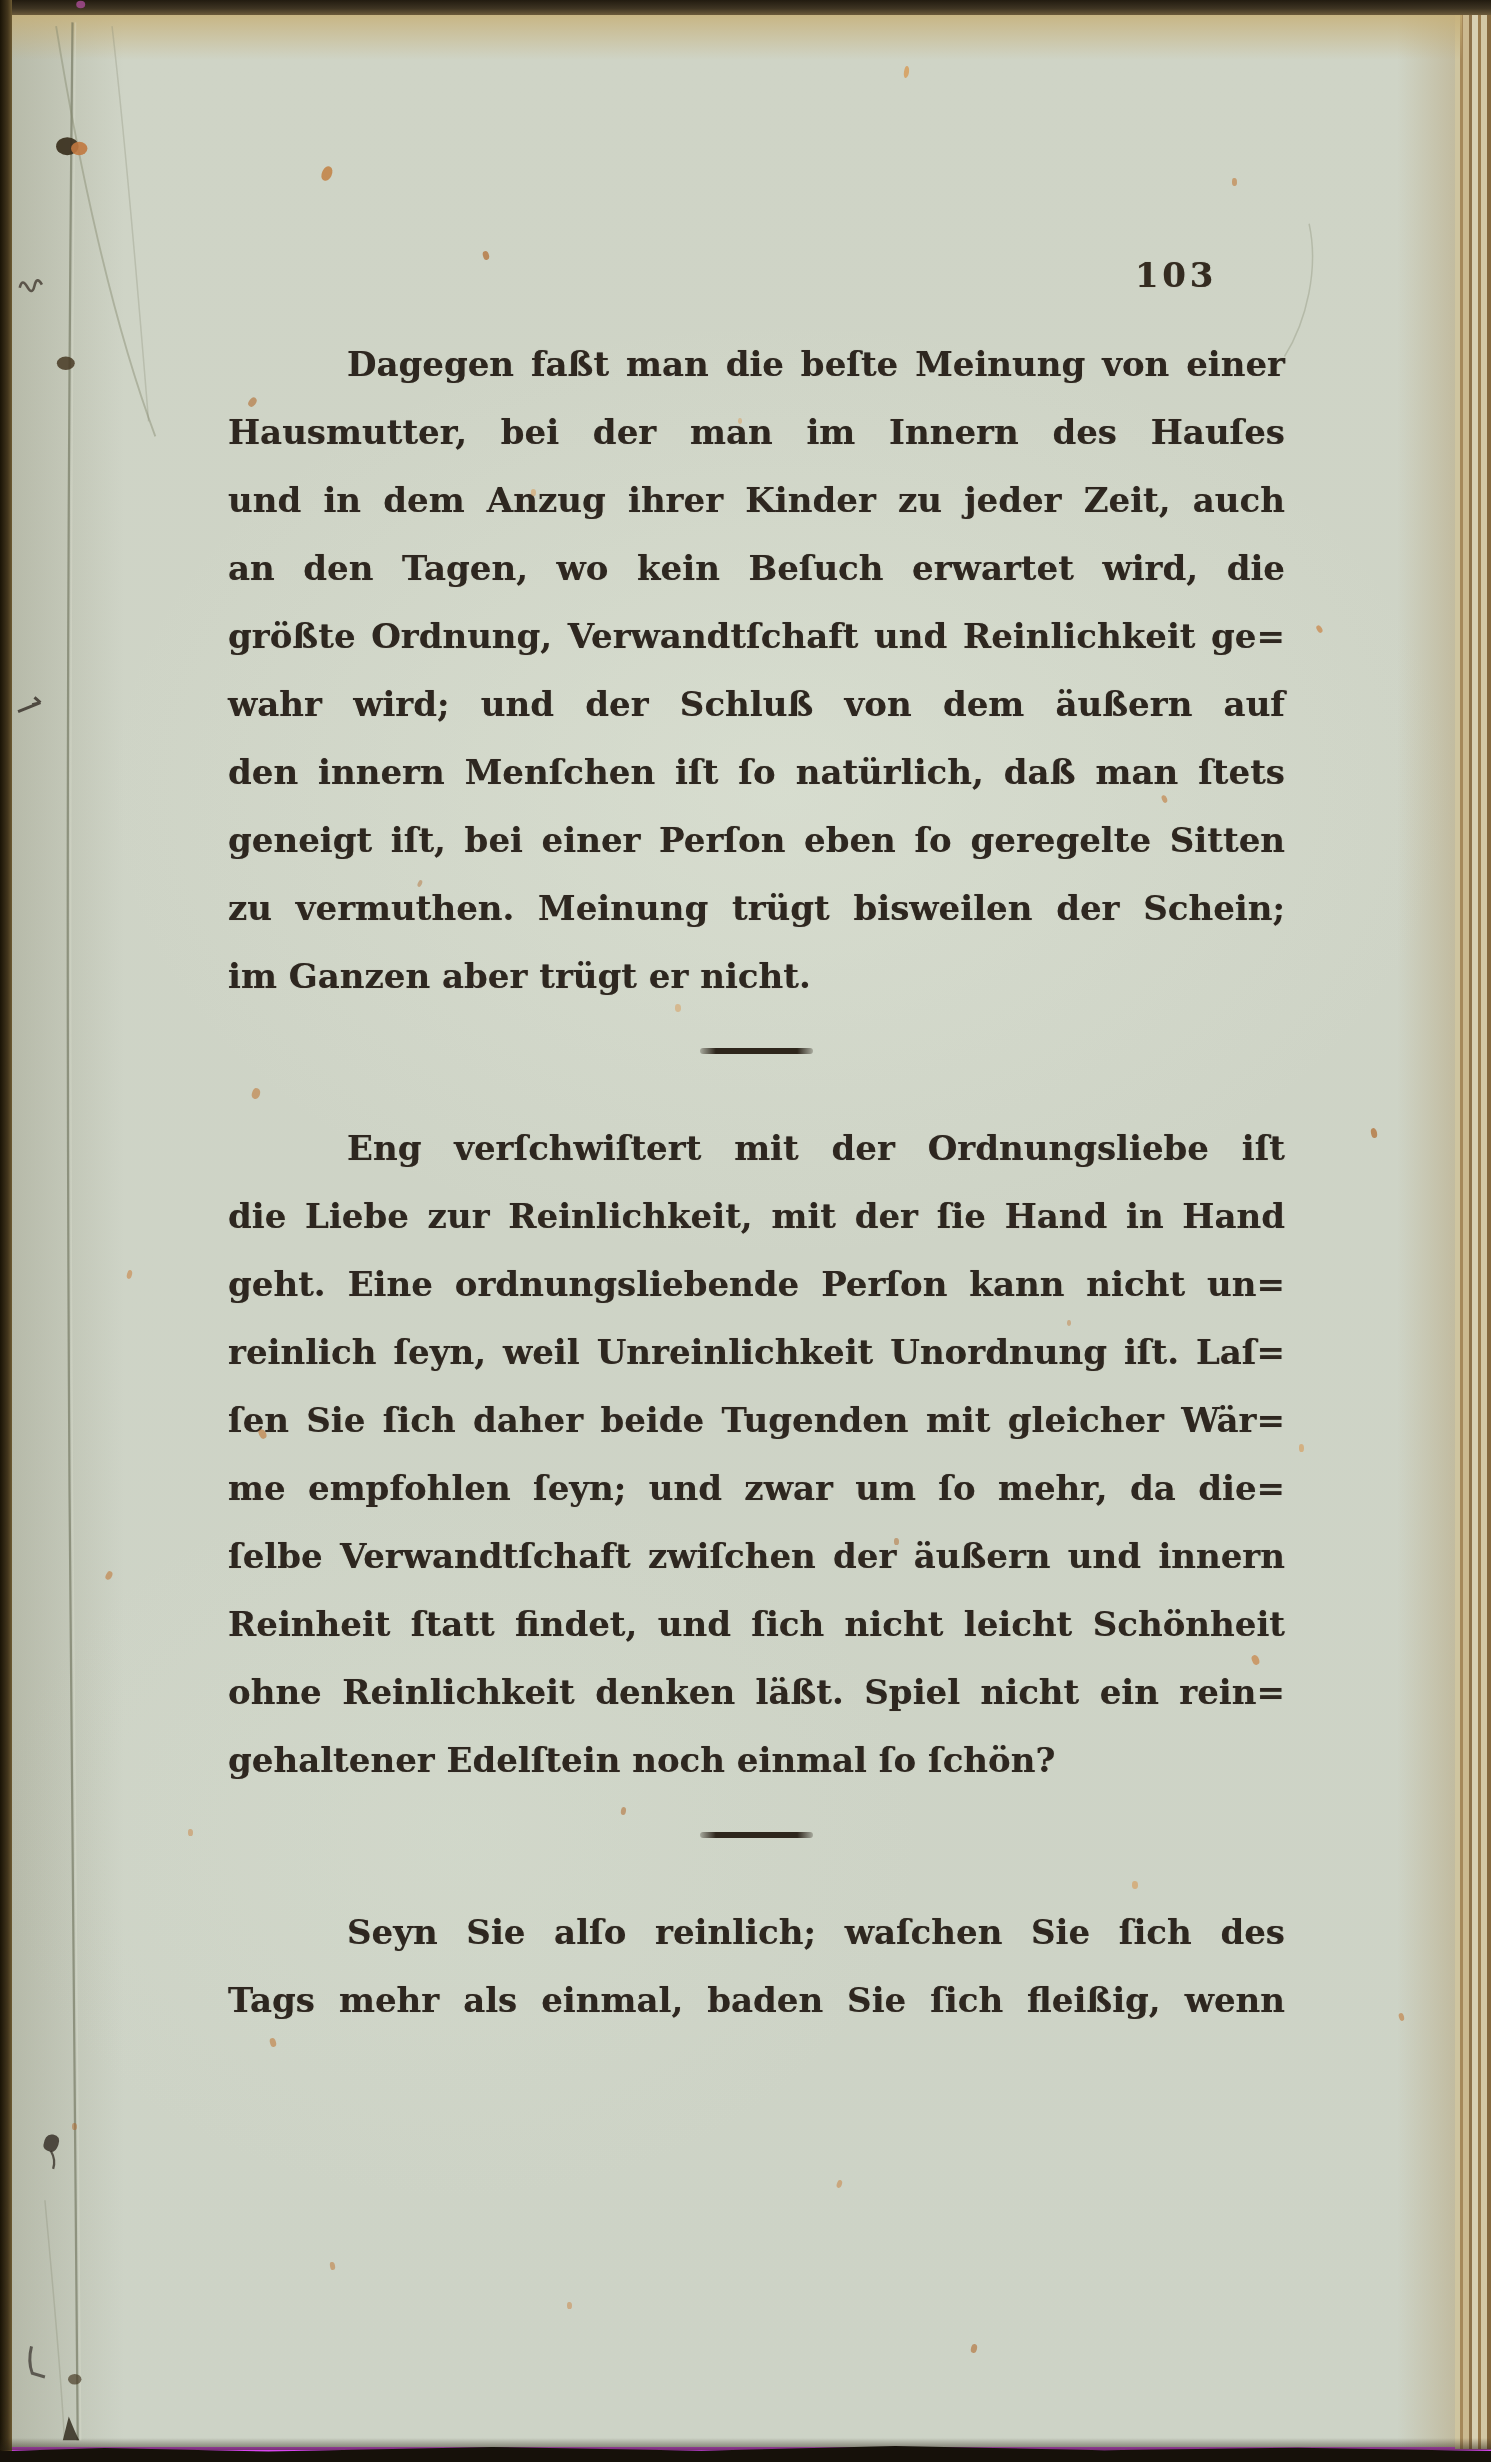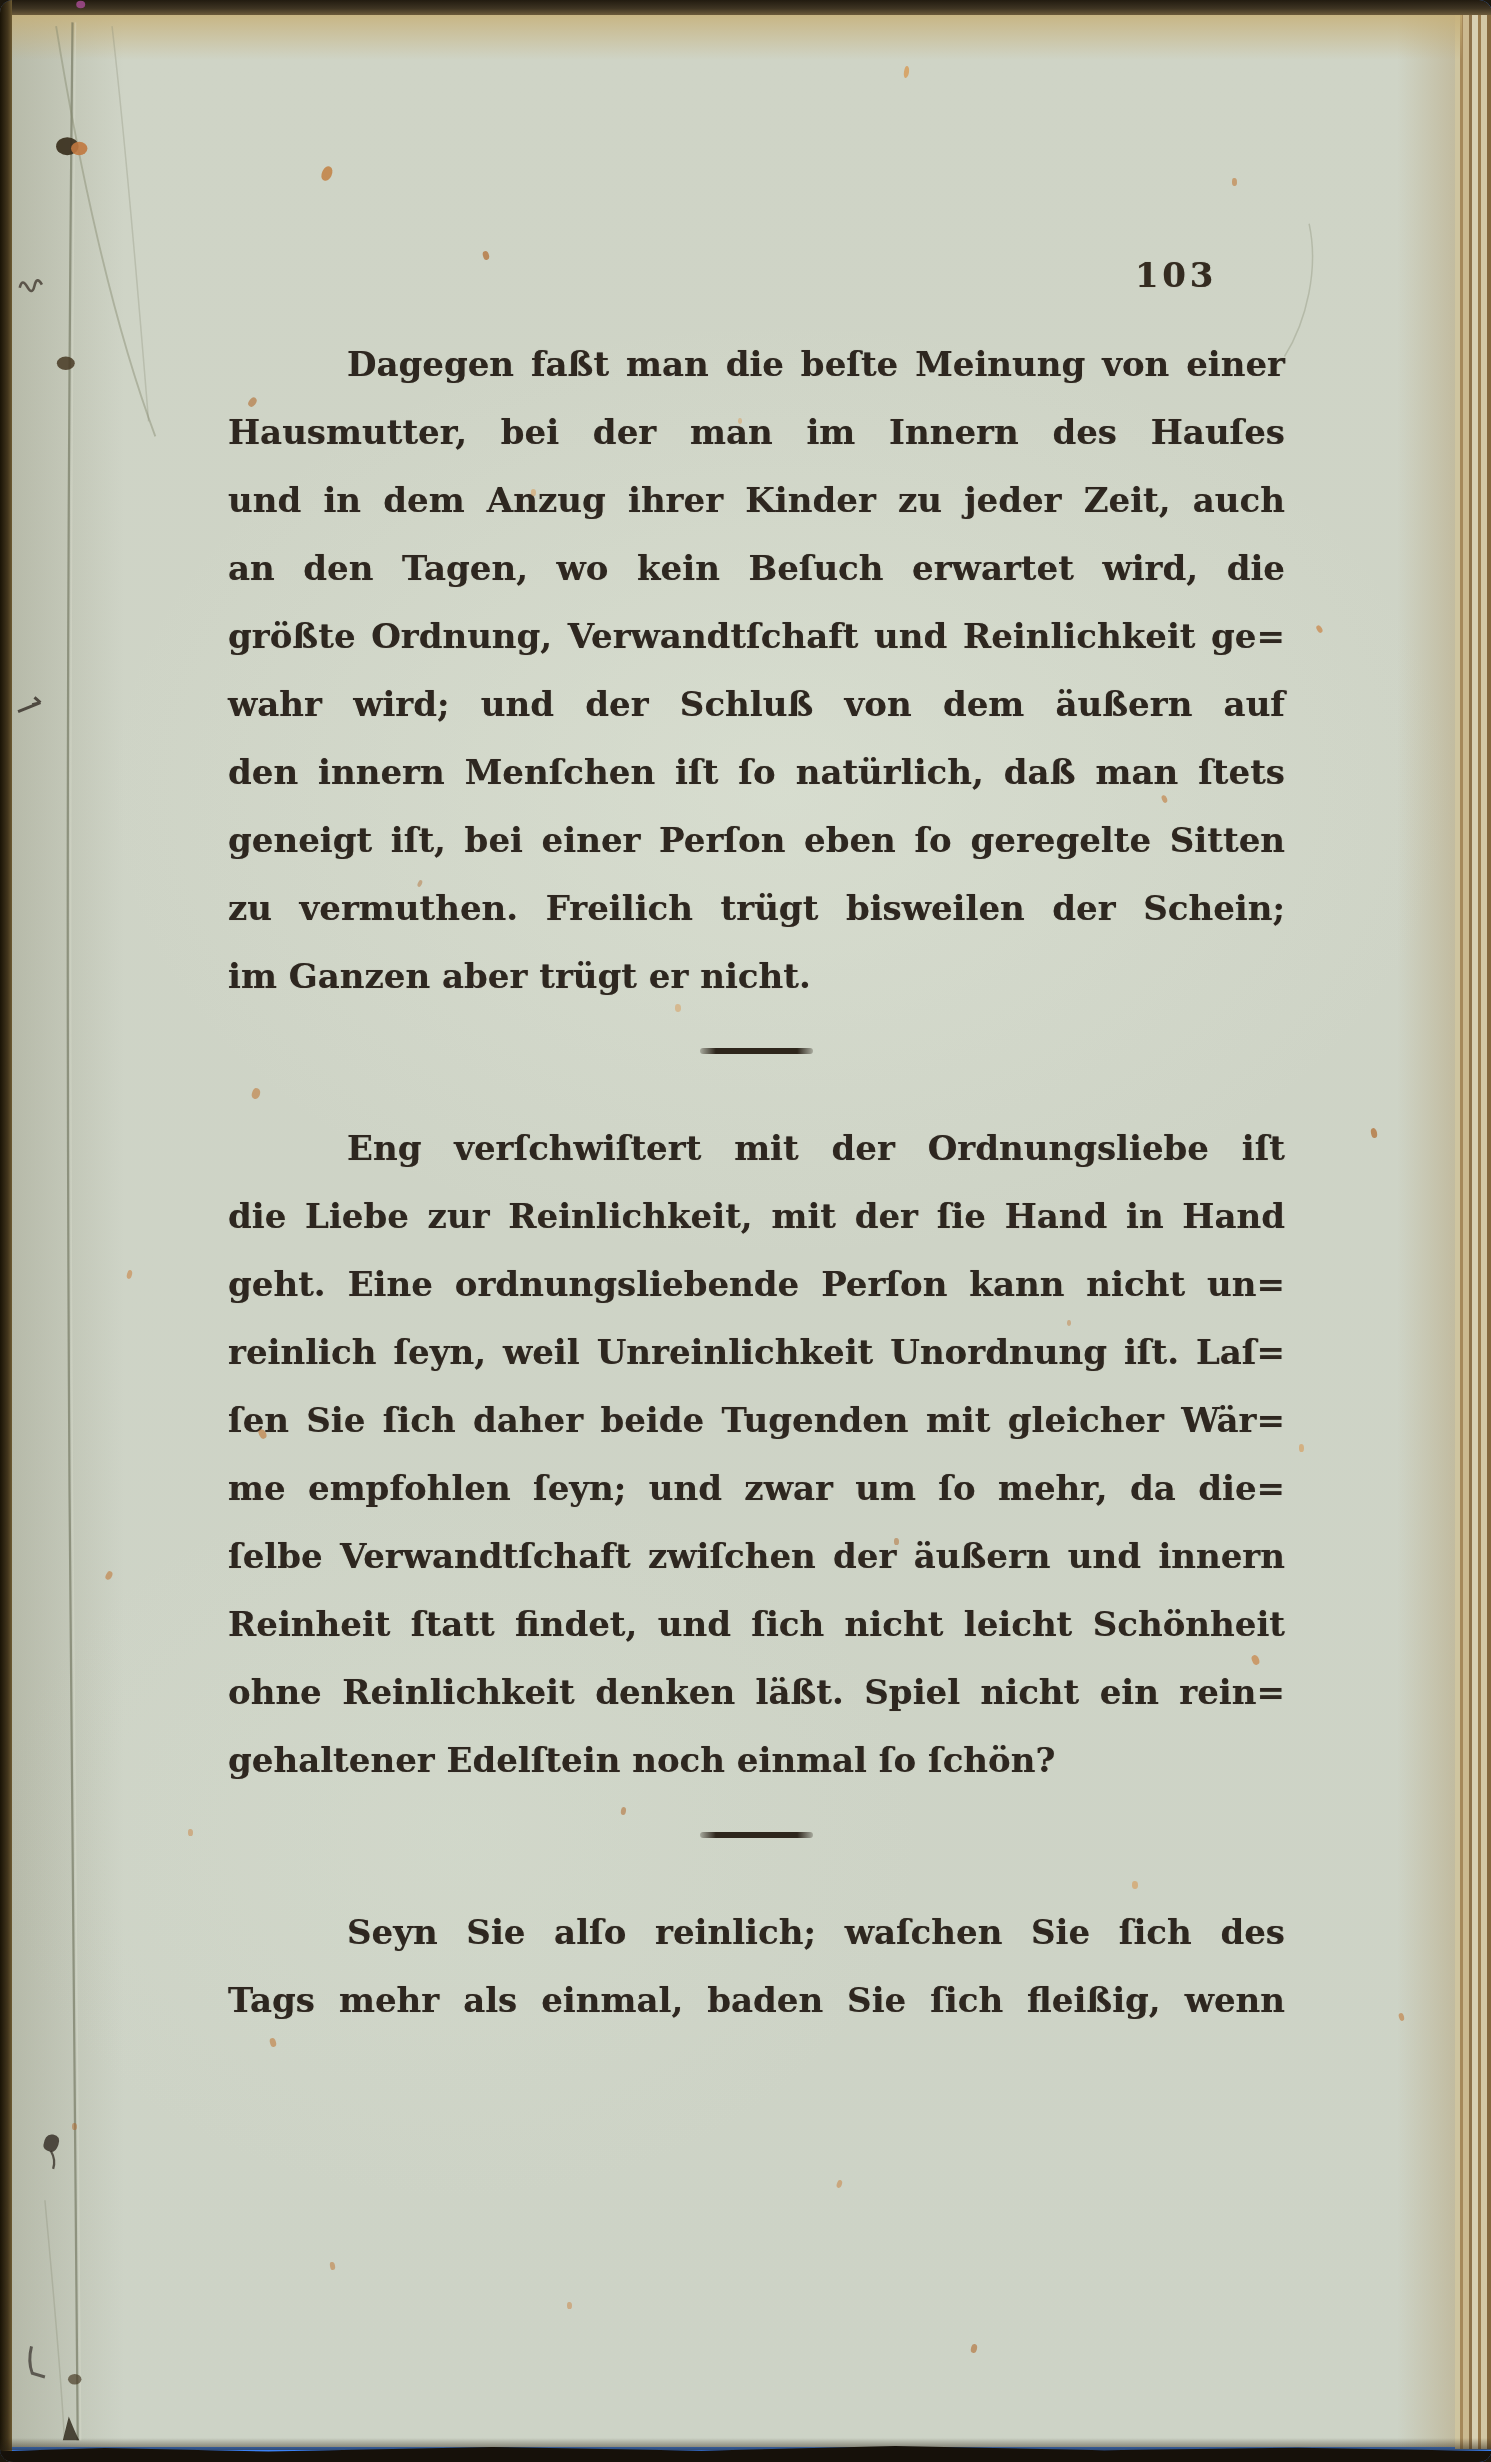--- a/index.html
+++ b/index.html
@@ -1,20 +1,19 @@
 <!DOCTYPE html>
 <html style="font-size:12px"><head>
 <meta charset="utf-8">
 <style>
   html,body{margin:0;padding:0;background:#1c170d;}
   #canvas{
     position:relative;width:1492px;height:2462px;overflow:hidden;
-    background:#3b82f6;
+    background:#d946ef;
     font-family:"DejaVu Serif", serif;
-    border-radius:13px;
   }
   
   .top-edge{position:absolute;left:0;top:0;width:100%;height:15px;
     background:linear-gradient(to bottom,#221b10,#3d3322 55%,#6b5a3a);}
   .top-tan{position:absolute;left:10.4px;right:30px;top:12px;height:48px;
     background:linear-gradient(to bottom,rgba(198,174,116,.85),rgba(198,174,116,0));}
   .binding{position:absolute;left:0;top:0;width:12px;height:100%;
     background:linear-gradient(to right,#191306,#43361d 65%,#6d5b33);}
   .paper{position:absolute;left:12px;top:9px;right:0;bottom:15px;
     background:
@@ -98,21 +97,21 @@
   <div class="body-text">
       <div class="paragraph">
         <div class="tl indent">Dagegen faßt man die beſte Meinung von einer</div>
         <div class="tl">Hausmutter, bei der man im Innern des Hauſes</div>
         <div class="tl">und in dem Anzug ihrer Kinder zu jeder Zeit, auch</div>
         <div class="tl">an den Tagen, wo kein Beſuch erwartet wird, die</div>
         <div class="tl">größte Ordnung, Verwandtſchaft und Reinlichkeit ge=</div>
         <div class="tl">wahr wird; und der Schluß von dem äußern auf</div>
         <div class="tl">den innern Menſchen iſt ſo natürlich, daß man ſtets</div>
         <div class="tl">geneigt iſt, bei einer Perſon eben ſo geregelte Sitten</div>
-        <div class="tl">zu vermuthen.  Freilich trügt bisweilen der Schein;</div>
+        <div class="tl">zu vermuthen.  Meinung trügt bisweilen der Schein;</div>
         <div class="tl last">im Ganzen aber trügt er nicht.</div>
       </div>
       <div class="divider"></div>
       <div class="paragraph">
         <div class="tl indent">Eng verſchwiſtert mit der Ordnungsliebe iſt</div>
         <div class="tl">die Liebe zur Reinlichkeit, mit der ſie Hand in Hand</div>
         <div class="tl">geht.  Eine ordnungsliebende Perſon kann nicht un=</div>
         <div class="tl">reinlich ſeyn, weil Unreinlichkeit Unordnung iſt. Laſ=</div>
         <div class="tl">ſen Sie ſich daher beide Tugenden mit gleicher Wär=</div>
         <div class="tl">me empfohlen ſeyn; und zwar um ſo mehr, da die=</div>

